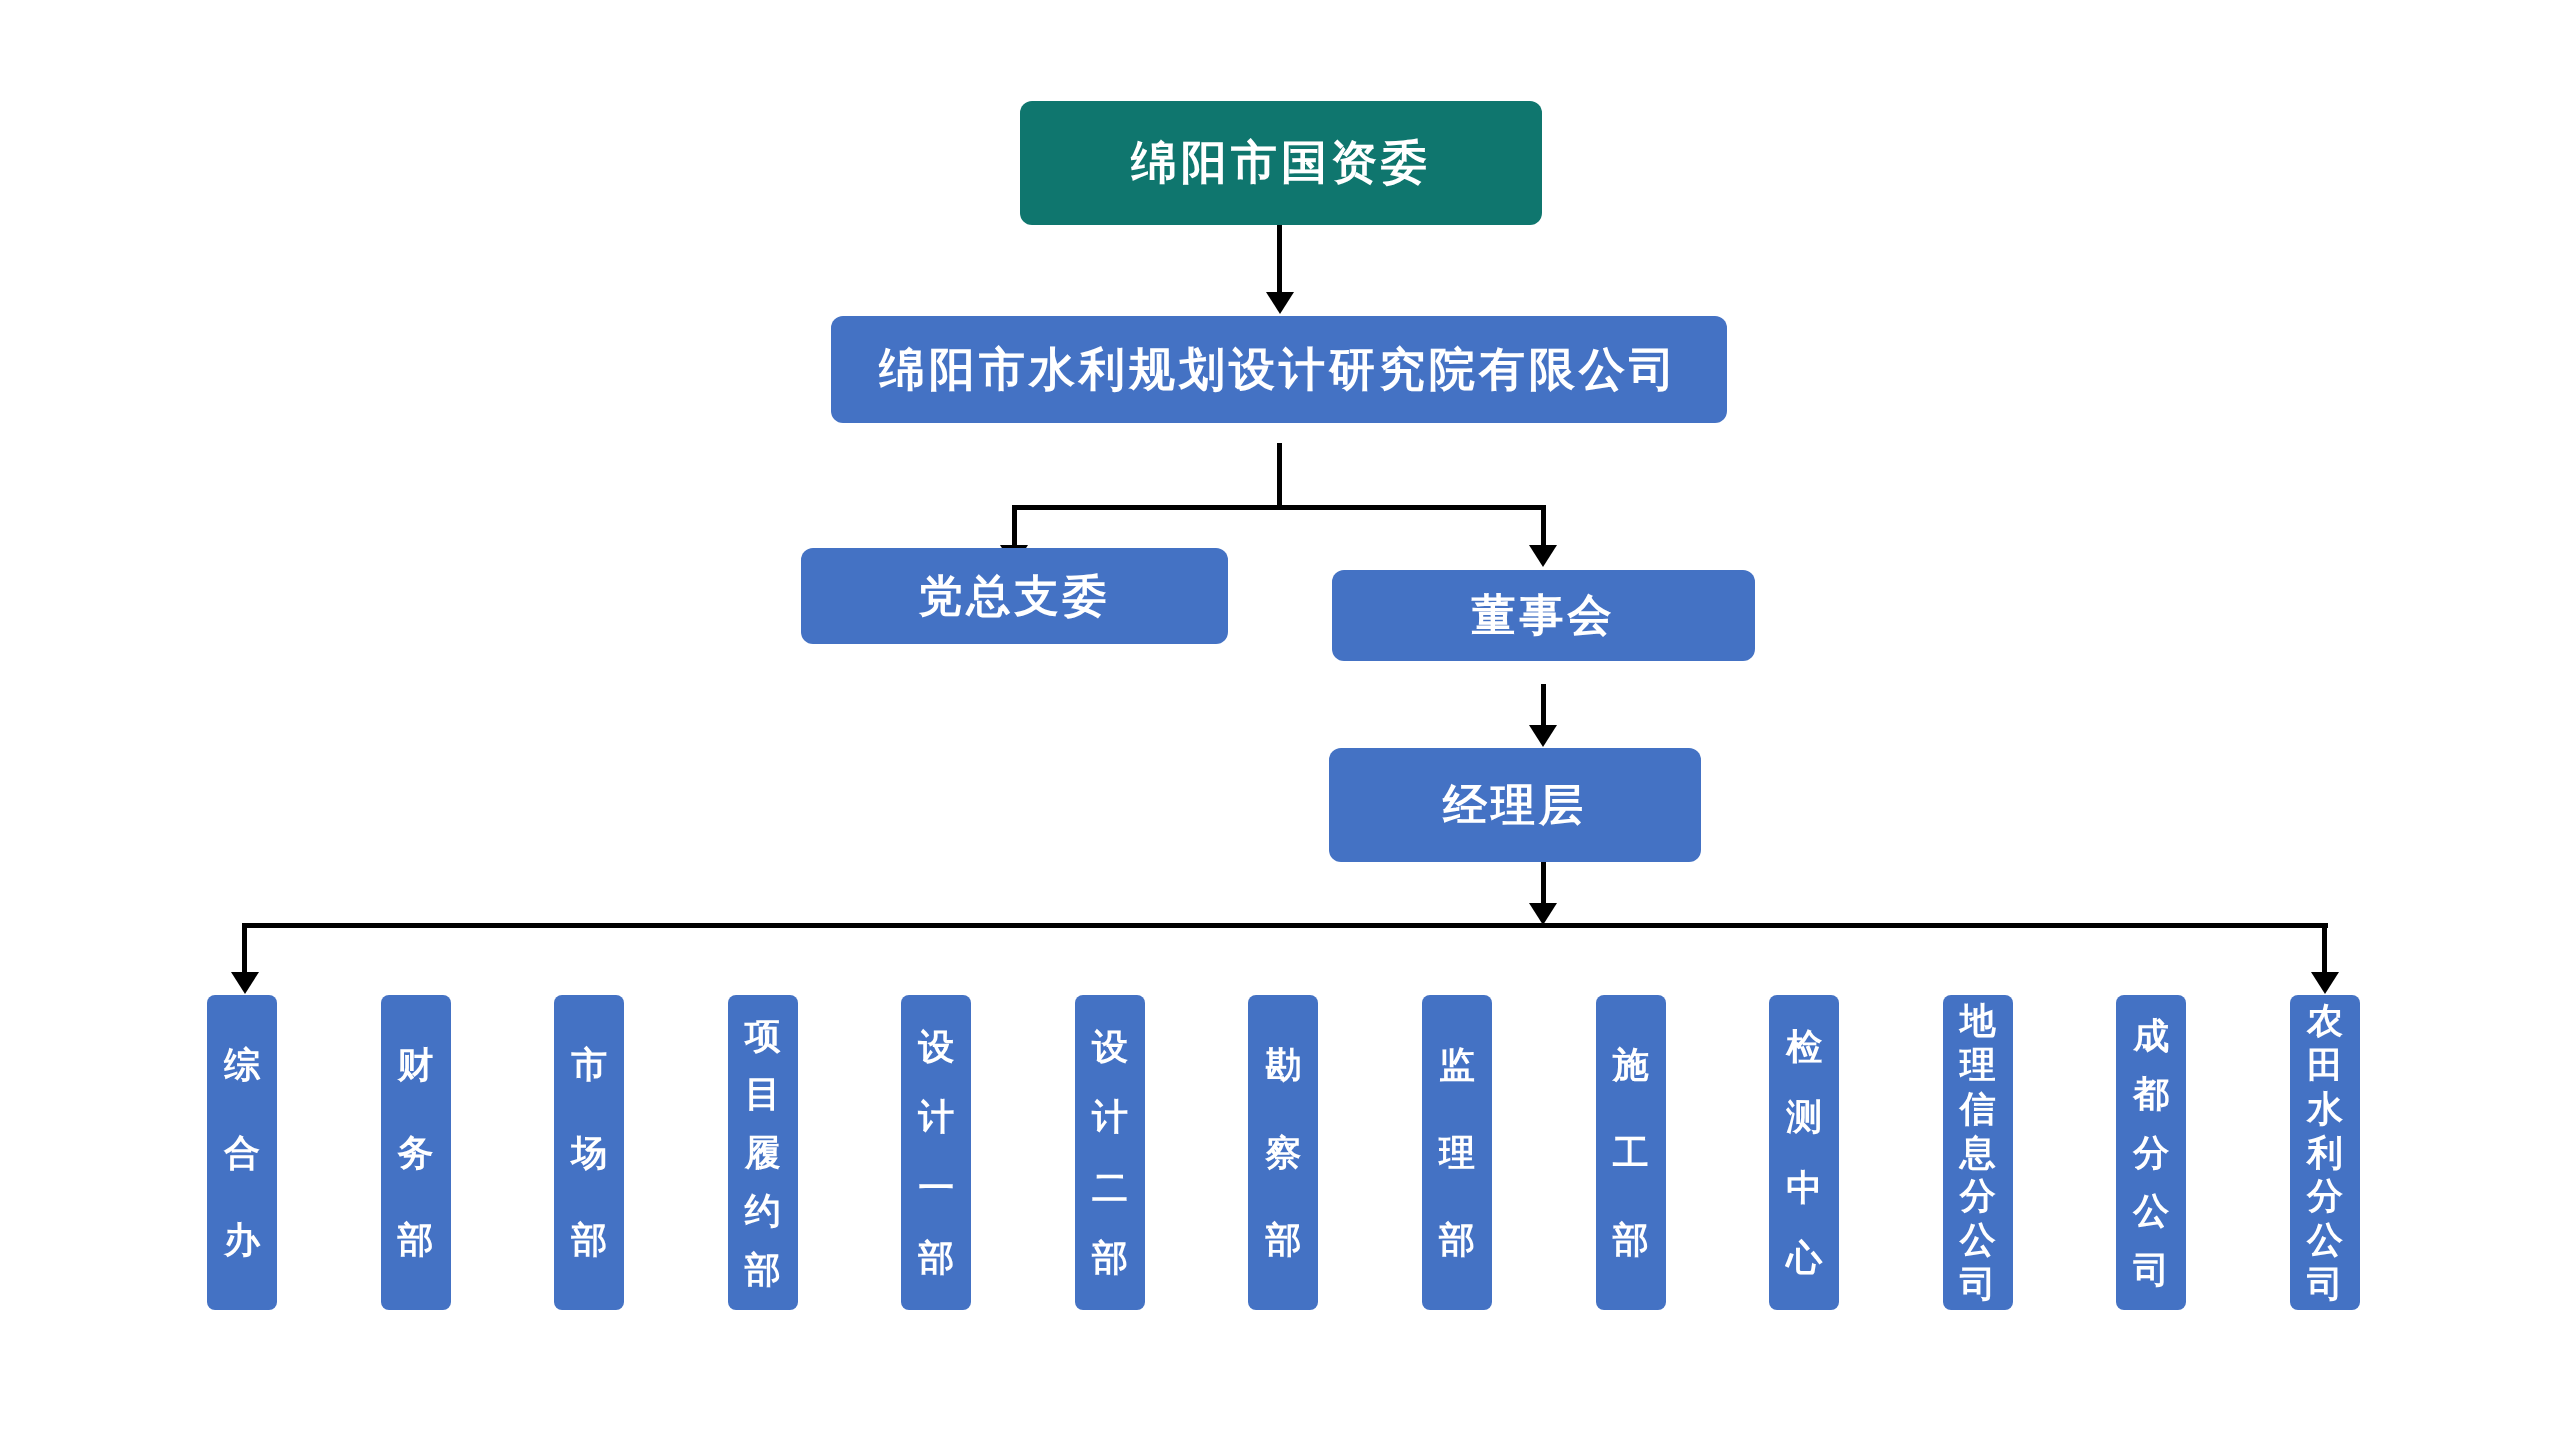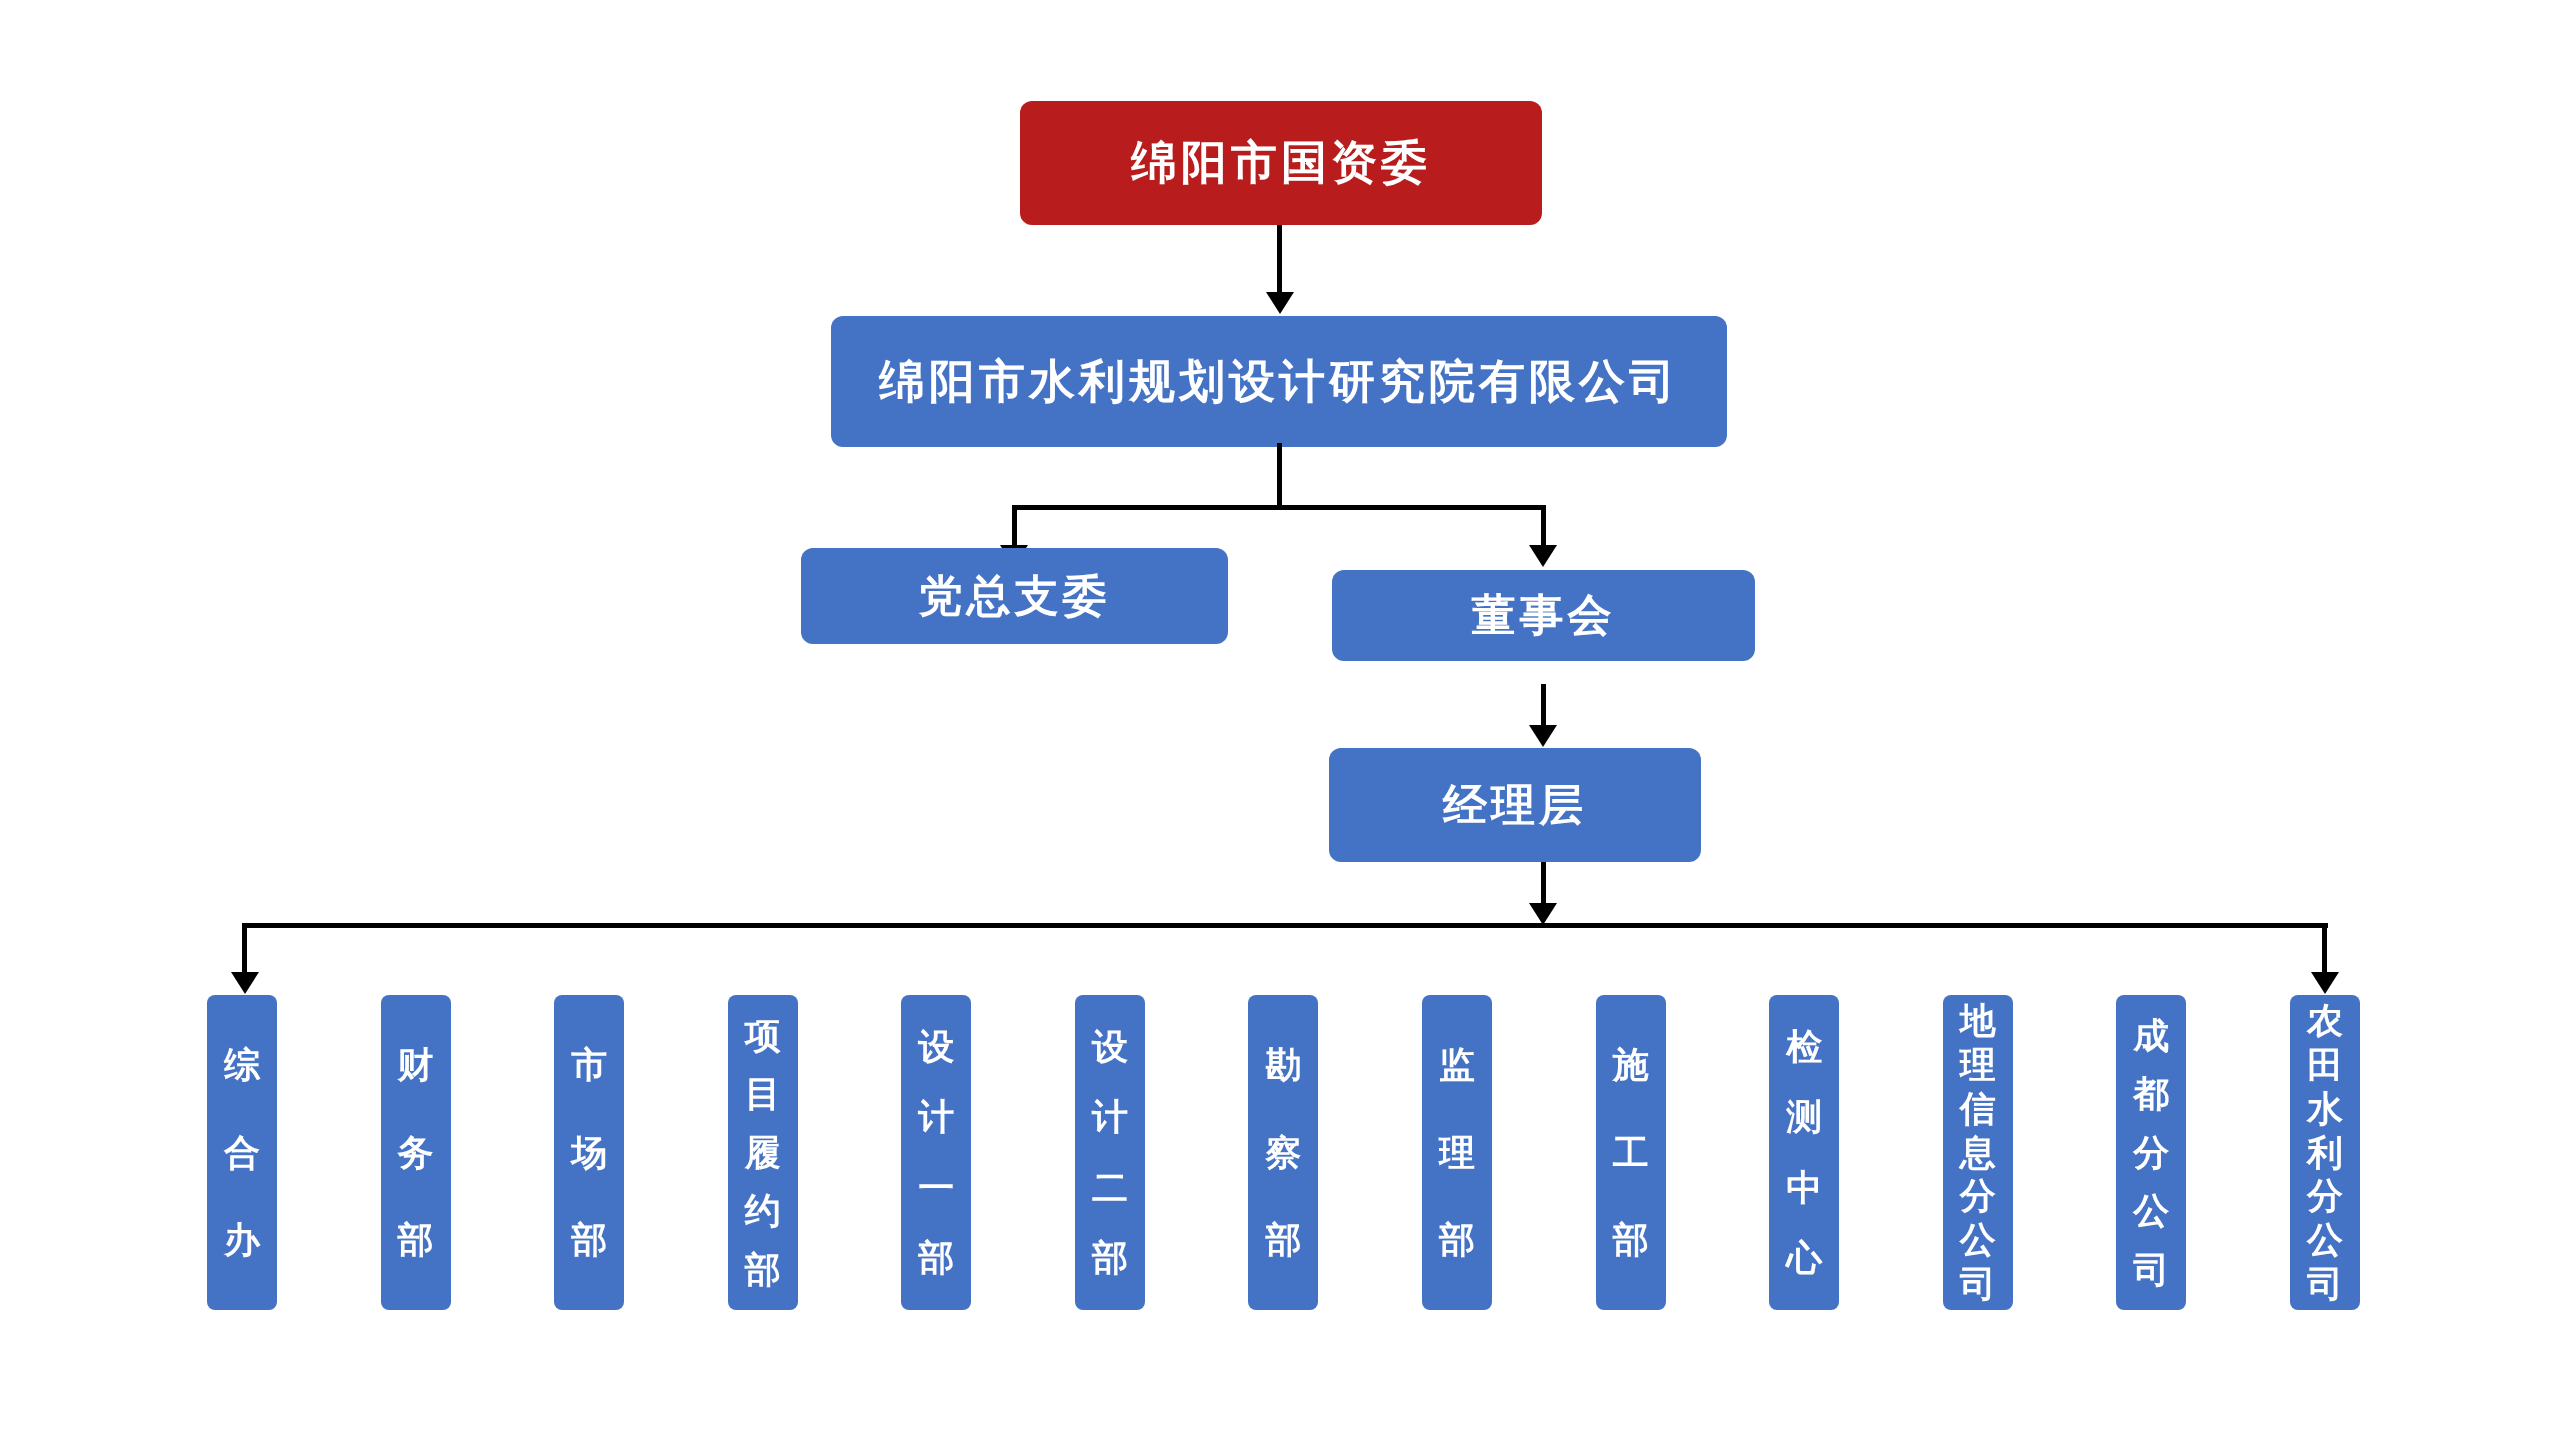--- a/index.html
+++ b/index.html
@@ -16,22 +16,22 @@
     display: flex;
     align-items: center;
     justify-content: center;
     color: #ffffff;
     font-weight: bold;
     border-radius: 12px;
     background: #4472c4;
     letter-spacing: 4px;
     white-space: nowrap;
   }
-  .box.root    { left: 1020px; top: 101px; width: 522px; height: 124px; background: #b91c1c; font-size: 46px; }
-  .box.company { left:  831px; top: 316px; width: 896px; height: 131px; font-size: 46px; }
+  .box.root    { left: 1020px; top: 101px; width: 522px; height: 124px; background: #0f766e; font-size: 46px; }
+  .box.company { left:  831px; top: 316px; width: 896px; height: 107px; font-size: 46px; }
   .box.party   { left:  801px; top: 548px; width: 427px; height: 96px; font-size: 44px; }
   .box.board   { left: 1332px; top: 570px; width: 423px; height: 91px; font-size: 44px; }
   .box.mgmt    { left: 1329px; top: 748px; width: 372px; height: 114px; font-size: 44px; }
 
   
   .vline, .hline { position: absolute; background: #000000; }
   .vline { width: 5px; }
   .hline { height: 5px; }
   .arrow-down {
     position: absolute;

